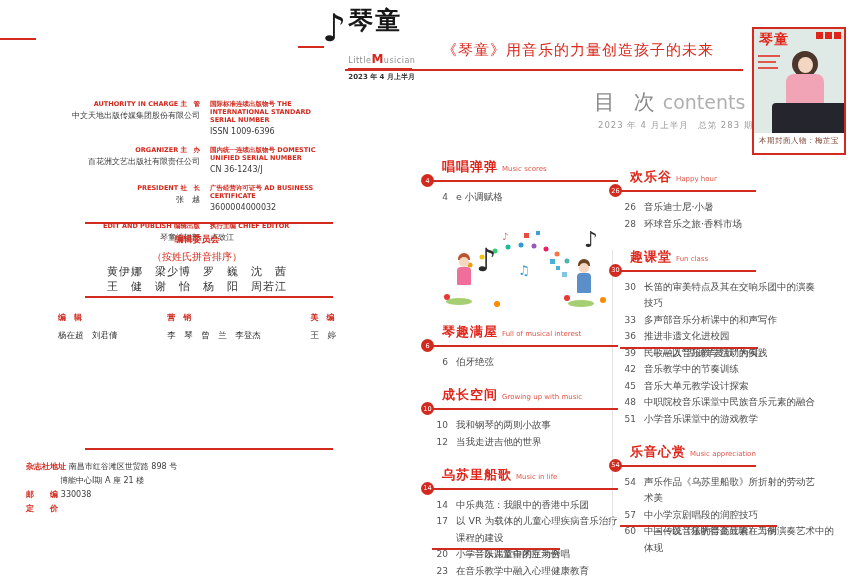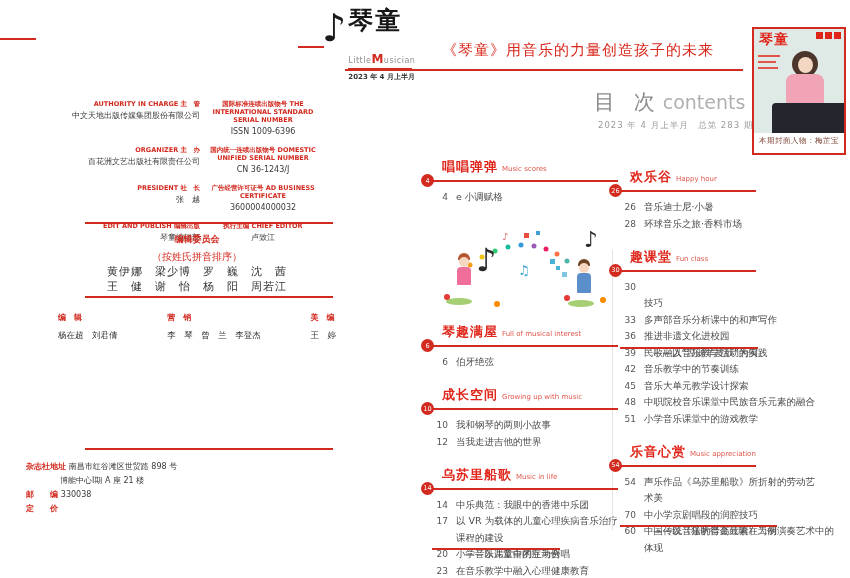--- a/index.html
+++ b/index.html
@@ -28,21 +28,21 @@
   .cv-face{position:absolute;width:15px;height:16px;border-radius:50%;background:#f3d7c3;left:44px;top:28px}
   .cv-body{position:absolute;width:38px;height:30px;border-radius:8px 8px 2px 2px;background:#f0a4b6;left:32px;top:45px}
   .cv-piano{position:absolute;left:18px;bottom:0;width:72px;height:30px;background:#25252d;border-radius:4px 0 0 0}
   .cv-keys{position:absolute;left:18px;bottom:24px;width:72px;height:4px;background:#efefef}
   .cover-caption{height:16px;display:flex;align-items:center;justify-content:center;
     font-size:7.5px;color:#7c4233;letter-spacing:.5px}
   
   .mast{position:absolute;left:58px;top:100px;width:278px}
   .mrow{display:flex;margin-bottom:9px}
   .mcell-l{width:142px;text-align:right}
-  .mcell-r{width:126px;text-align:center}
+  .mcell-r{width:126px;margin-left:10px;text-align:left}
   .mlab{font-size:6.5px;font-weight:bold;color:#d22a1f;line-height:8px}
   .mval{font-size:8px;color:#3a3a3a;line-height:11px;margin-top:2px}
   .rule{position:absolute;left:85px;width:248px;height:2px;background:#d22a1f}
   .committee{position:absolute;left:58px;top:233px;width:278px;text-align:center}
   .cmt-title{font-size:9px;font-weight:bold;color:#d22a1f}
   .cmt-sub{font-size:10px;color:#d22a1f;margin-top:4px}
   .cmt-row{font-size:11px;color:#333;letter-spacing:1px}
   .staff{position:absolute;left:58px;top:312px;width:278px;display:flex;justify-content:space-between}
   .staff .col{text-align:left}
   .slab{font-size:8px;font-weight:bold;color:#d22a1f}
@@ -333,20 +333,21 @@
       </div>
   </div>
 
   <div class="sec">
     <div class="sec-head"><span class="sec-title">趣课堂</span><span class="sec-en">Fun class</span></div>
     <div class="sec-rule" style="width:140px">
         <span class="badge">30</span>
       </div>
     <div class="item">
         <span class="pg">30</span>
+        <span class="tt">长笛的审美特点及其在交响乐团中的演奏</span>
       </div>
     <div class="item">
         <span class="pg"></span>
         <span class="tt">技巧</span>
       </div>
     <div class="item">
         <span class="pg">33</span>
         <span class="tt">多声部音乐分析课中的和声写作</span>
       </div>
     <div class="item">
@@ -386,21 +387,21 @@
       </div>
     <div class="item">
         <span class="pg">54</span>
         <span class="tt">声乐作品《乌苏里船歌》所折射的劳动艺</span>
       </div>
     <div class="item">
         <span class="pg"></span>
         <span class="tt">术美</span>
       </div>
     <div class="item">
-        <span class="pg">70</span>
+        <span class="pg">57</span>
         <span class="tt">中小学京剧唱段的润腔技巧</span>
       </div>
     <div class="item dash">
         <span class="pg"></span>
         <span class="tt">——以《猛听得金鼓响》为例</span>
       </div>
     <div class="item">
         <span class="pg">60</span>
         <span class="tt">中国传统音乐的音高元素在二胡演奏艺术中的</span>
       </div>

